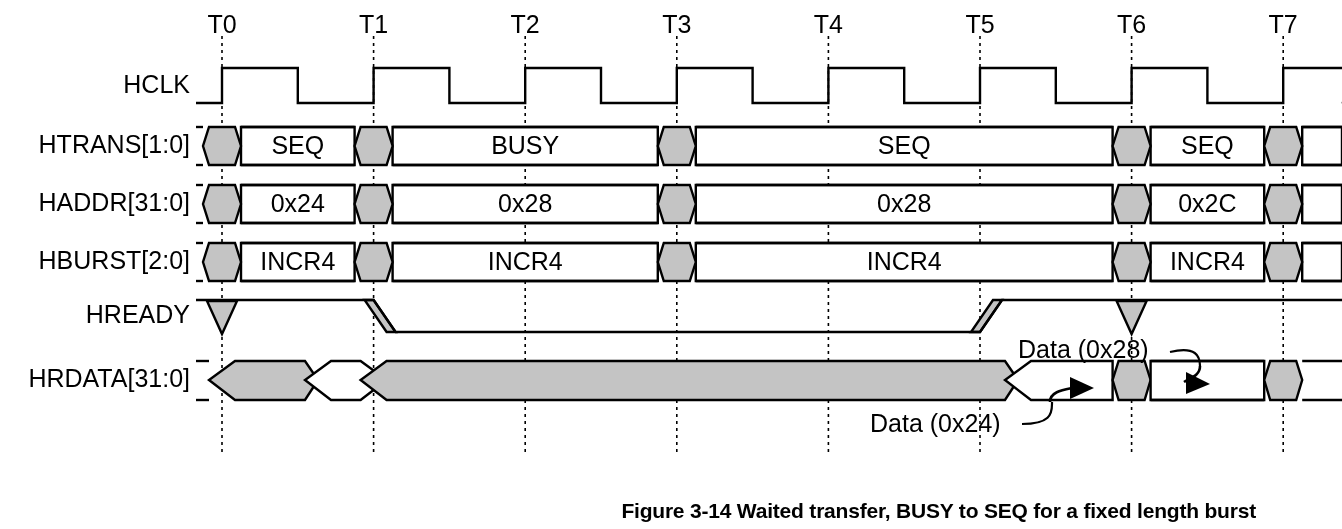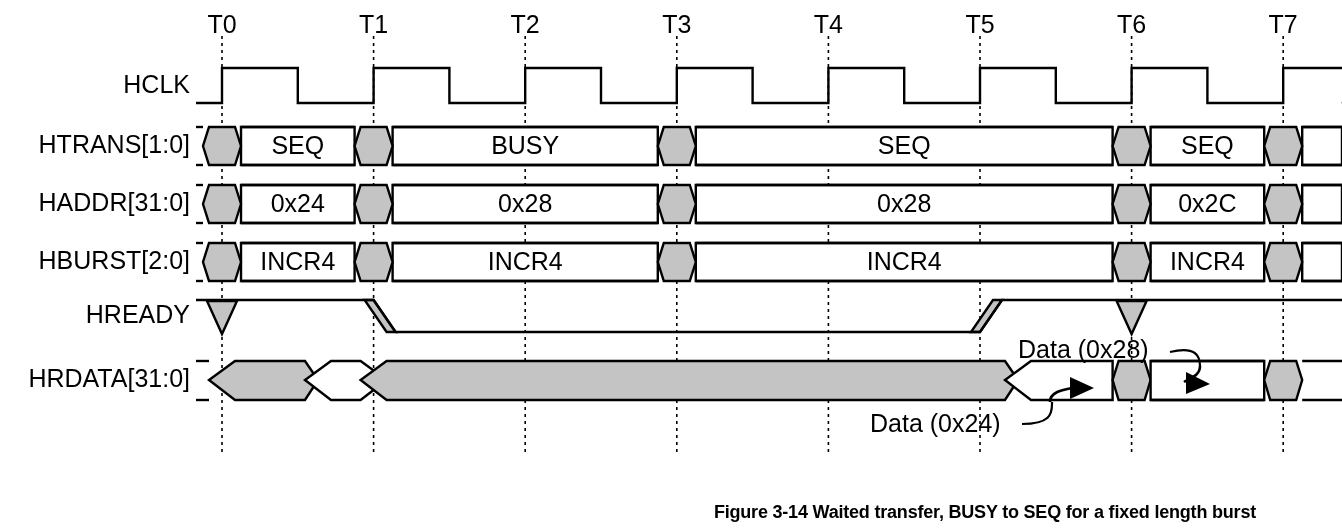--- a/index.html
+++ b/index.html
@@ -4,21 +4,21 @@
 <style>
   html,body{margin:0;padding:0;background:#ffffff;}
   body{width:1342px;height:529px;position:relative;overflow:hidden;
        font-family:"Liberation Sans","DejaVu Sans",sans-serif;color:#000;}
   #stage{position:absolute;left:0;top:0;width:1262px;height:529px;border-radius:31px;}
   svg#wave{position:absolute;left:0;top:0;width:1342px;height:529px;}
   .sig-label{font-size:25px;fill:#000;text-anchor:end;dominant-baseline:middle;}
   .tmark{font-size:25px;fill:#000;text-anchor:middle;}
   .busval{font-size:25px;fill:#000;text-anchor:middle;dominant-baseline:middle;}
   .annot{font-size:25px;fill:#000;}
-  .caption{position:absolute;right:6px;bottom:6px;font-size:18px;font-weight:bold;
+  .caption{position:absolute;right:6px;bottom:6px;font-size:21px;font-weight:bold;
            letter-spacing:-0.2px;white-space:nowrap;}
   .wline{fill:none;stroke:#000;stroke-width:2.4;stroke-linejoin:miter;stroke-linecap:butt;}
   .tick{stroke:#000;stroke-width:1.6;stroke-dasharray:3 4;fill:none;}
   .gfill{fill:#c4c4c4;stroke:#000;stroke-width:2.4;stroke-linejoin:miter;}
   .wfill{fill:#ffffff;stroke:#000;stroke-width:2.4;stroke-linejoin:miter;}
   .arrowline{fill:none;stroke:#000;stroke-width:2.6;}
   .arrowhead{fill:#000;stroke:none;}
   .leader{fill:none;stroke:#000;stroke-width:2.2;}
 </style>
 </head>

